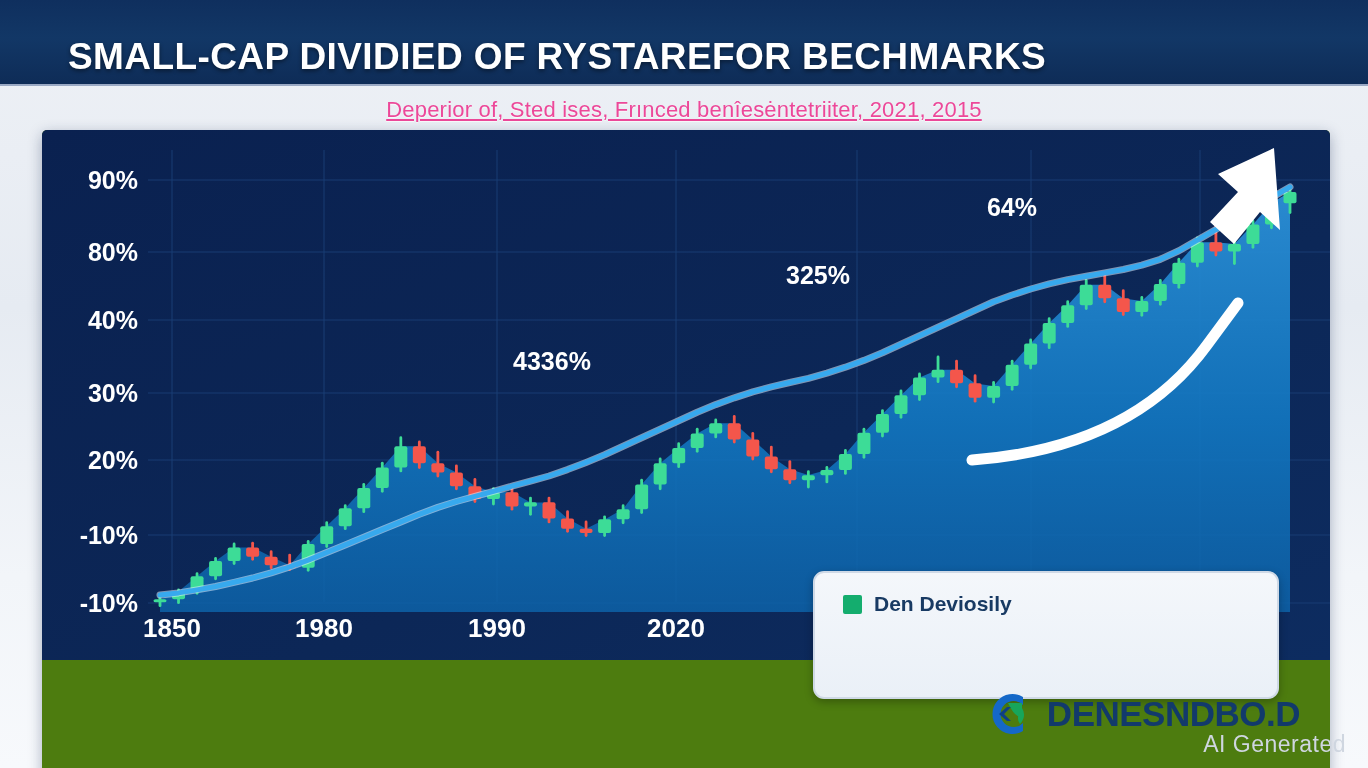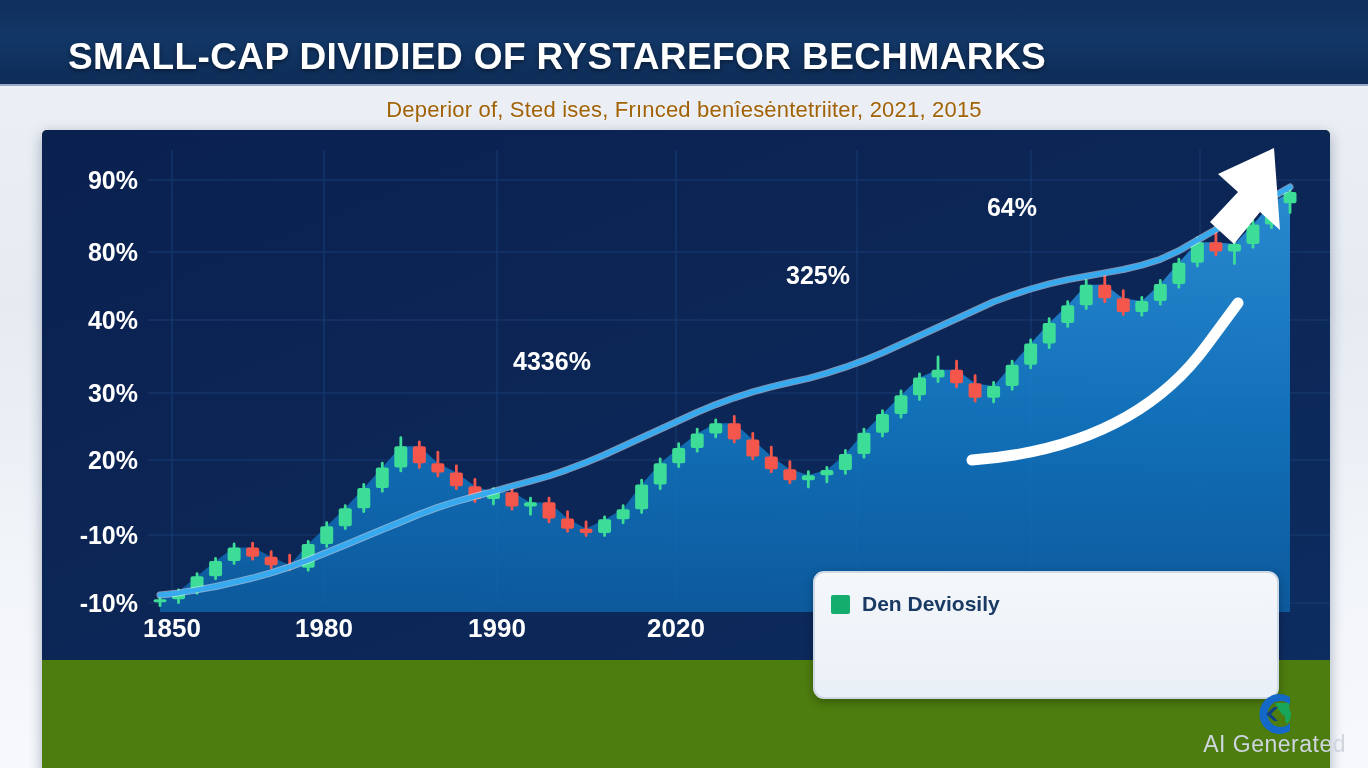--- a/index.html
+++ b/index.html
@@ -28,24 +28,25 @@
     letter-spacing:0.4px;
     text-shadow:0 2px 4px rgba(0,0,0,.45);
     white-space:nowrap;
     margin-top:29px;
   }
 
   
   #subtitle {
     position:absolute; left:0; top:88px; width:1368px; height:44px;
     display:flex; align-items:center; justify-content:center;
-    color:#a16207;
+    color:#ec4899;
     font-size:22px;
     letter-spacing:0.2px;
     text-shadow:0 1px 1px rgba(255,255,255,.7);
+    text-decoration:underline;
   }
 
   
   #chart-panel {
     position:absolute; left:42px; top:130px; width:1288px; height:688px;
     background:#4d7c0f;
     border-radius:5px;
     box-shadow:0 4px 14px rgba(20,40,80,.35);
     overflow:hidden;
   }
@@ -68,21 +69,21 @@
   }
 
   
   #chart-legend {
     position:absolute; left:771px; top:441px;
     width:466px; height:128px;
     background:linear-gradient(180deg,#f4f7fb 0%,#eaf0f7 100%);
     border:2px solid #cfd9e6;
     border-radius:11px;
     box-shadow:0 3px 9px rgba(0,0,0,.28);
-    padding:14px 20px 10px 16px;
+    padding:14px 20px 10px 28px;
     display:grid;
     grid-template-columns:1fr 1fr;
     grid-auto-rows:34px;
     align-content:start;
     column-gap:14px;
   }
   .legend-item { display:flex; align-items:center; gap:12px; }
   .legend-swatch { flex:none; border-radius:2px; }
   .legend-swatch.box { width:19px; height:19px; }
   .legend-swatch.bar { width:22px; height:9px; border-radius:3px; }
@@ -315,14 +316,15 @@
 
 <div id="footer-logo">
   <div id="logo-mark">
     <svg width="48" height="48" viewBox="0 0 48 48">
       <path d="M38 7 A20 20 0 1 0 38 41 L38 33 A13 13 0 1 1 38 15 Z" fill="#1468c8"></path>
       <path d="M23 13 L37 13 L37 27 Q30 28 23 13 Z" fill="#17a65a"></path>
       <path d="M37 18 Q42 26 35 34 Q30 28 37 18 Z" fill="#17a65a"></path>
       <path d="M22 17 L14 24 L22 31 L26 31 L19 24 L26 17 Z" fill="#0d3f86"></path>
     </svg>
   </div>
+  <div id="logo-text">DENESNDBO.D</div>
 </div>
 <div id="watermark">AI Generated</div>
 
 </body></html>

